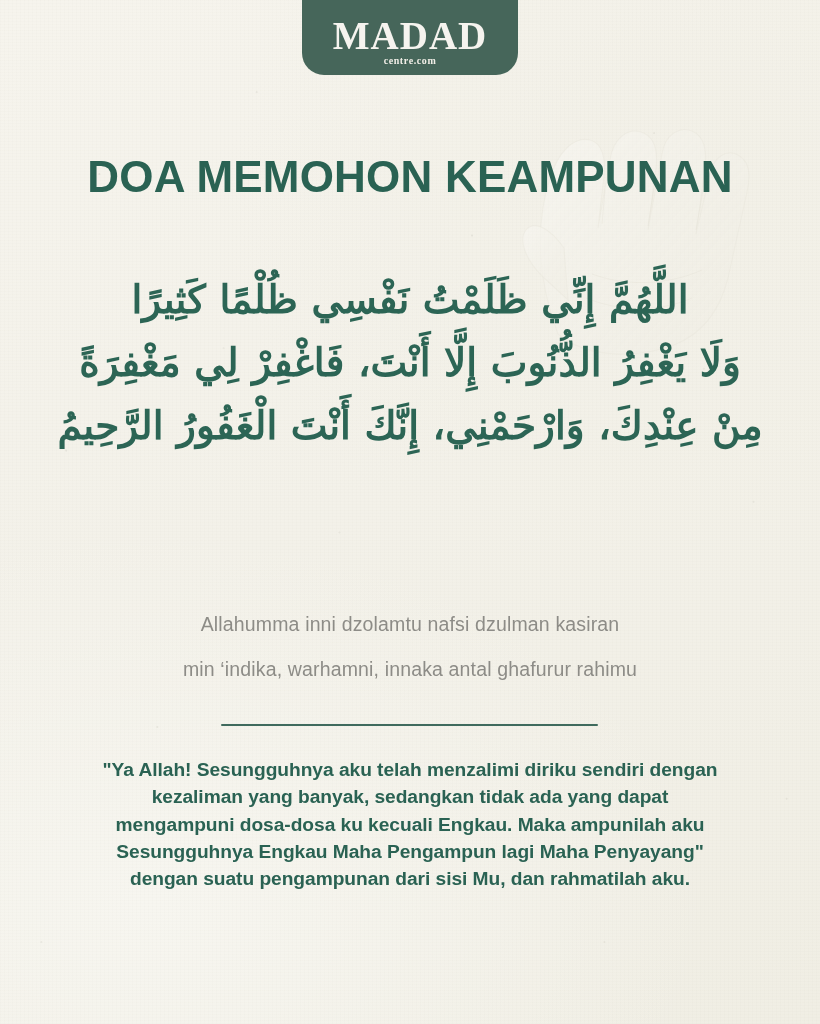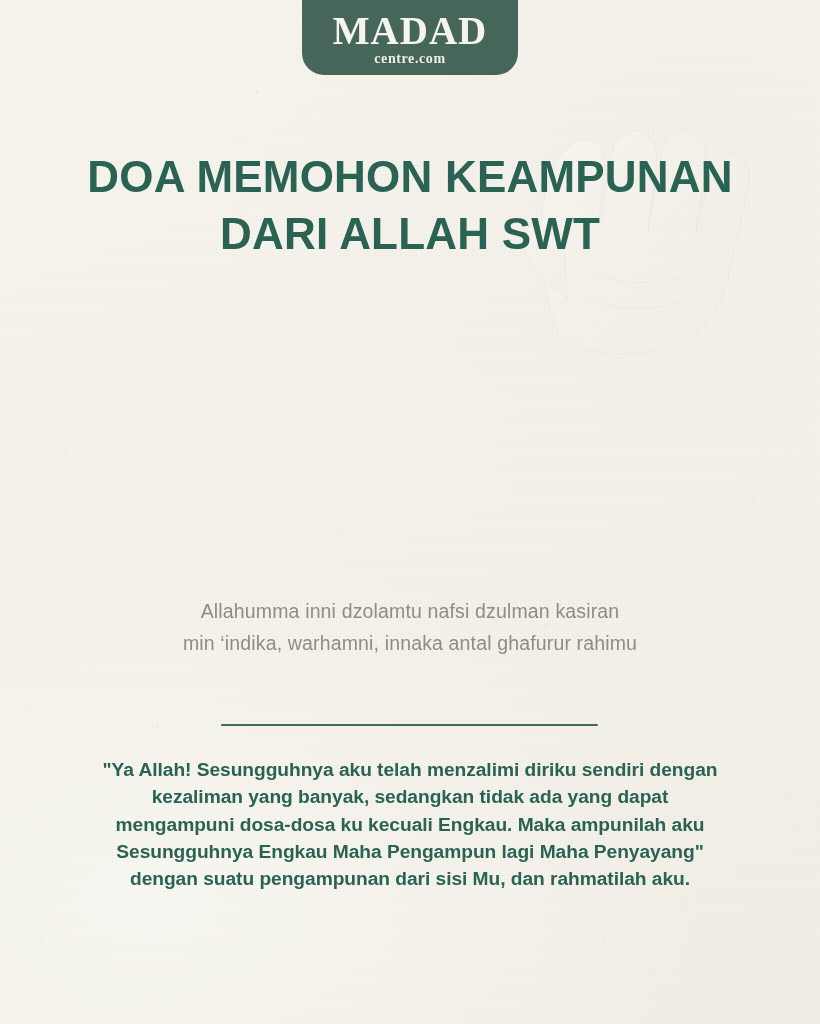--- a/index.html
+++ b/index.html
@@ -94,21 +94,21 @@
     font-family: "Liberation Serif", "DejaVu Serif", serif;
     font-weight: 700;
     font-size: 39px;
     line-height: 0.96;
     letter-spacing: 1.0px;
     color: #f6f4ef;
   }
   .logo-sub {
     font-family: "Liberation Serif", "DejaVu Serif", serif;
     font-weight: 700;
-    font-size: 14px;
+    font-size: 10px;
     line-height: 1.1;
     letter-spacing: 0.6px;
     color: #f2efe8;
     margin-top: 1px;
   }
 
   
   .headline {
     position: absolute;
     top: 148px;
@@ -149,21 +149,21 @@
     top: 596px;
     left: 0;
     width: 820px;
     text-align: center;
     color: #8d8c87;
     font-size: 19.5px;
     line-height: 1.62;
     font-weight: 400;
     letter-spacing: 0.15px;
   }
-  .translit-line { display: block; }
+  .translit-line { display: block; margin-top: 13px; }
 
   
   .divider {
     position: absolute;
     top: 724px;
     left: 221px;
     width: 377px;
     height: 2px;
     background: #3f6a5d;
     border-radius: 1px;
@@ -224,23 +224,27 @@
     </svg>
   </div>
 
   <div class="logo-card">
     <div class="logo-word">MADAD</div>
     <div class="logo-sub">centre.com</div>
   </div>
 
   <div class="headline">
     <span class="hl-line">DOA MEMOHON KEAMPUNAN</span>
-    <span class="hl-line">DARI ALLAH SWT</span>
-  </div>
-
+  </div>
+
+  <div class="arabic-block">
+    <span class="arabic-line">اللَّهُمَّ إِنِّي ظَلَمْتُ نَفْسِي ظُلْمًا كَثِيرًا</span>
+    <span class="arabic-line">وَلَا يَغْفِرُ الذُّنُوبَ إِلَّا أَنْتَ، فَاغْفِرْ لِي مَغْفِرَةً</span>
+    <span class="arabic-line">مِنْ عِنْدِكَ، وَارْحَمْنِي، إِنَّكَ أَنْتَ الْغَفُورُ الرَّحِيمُ</span>
+  </div>
 
   <div class="translit-block">
     <span class="translit-line">Allahumma inni dzolamtu nafsi dzulman kasiran</span>
     <span class="translit-line">min ‘indika, warhamni, innaka antal ghafurur rahimu</span>
   </div>
 
   <div class="divider"></div>
 
   <div class="malay-block">
     <span class="malay-line">"Ya Allah! Sesungguhnya aku telah menzalimi diriku sendiri dengan</span>

